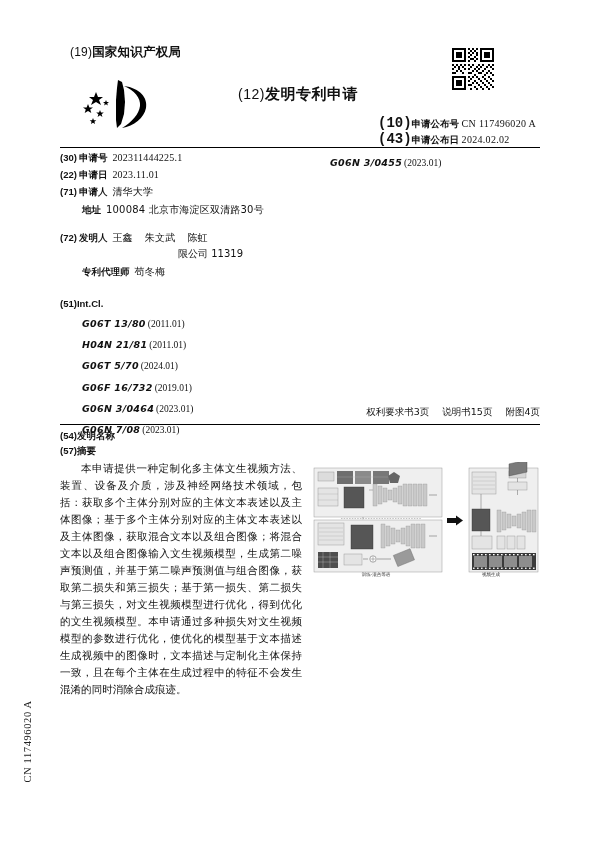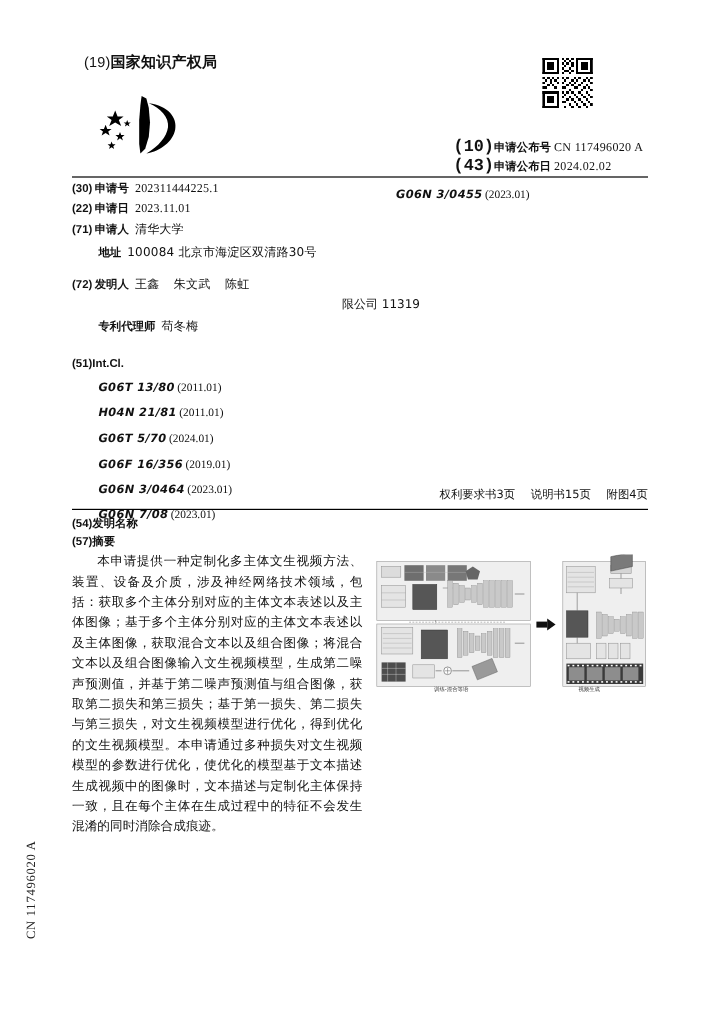--- a/index.html
+++ b/index.html
@@ -163,21 +163,20 @@
     font-family: "DejaVu Sans", sans-serif;
     font-size: 10px;
     font-weight: normal;
   }
   .bib-cont {
     font-family: "DejaVu Sans", sans-serif;
     font-size: 10px;
     margin-left: 118px;
     margin-top: -2px;
     margin-bottom: 4px;
-    text-align: right;
   }
   .bib-sub {
     display: flex;
     align-items: center;
     margin-left: 22px;
     margin-bottom: 4.5px;
   }
   .inventors span { margin-right: 12px; }
 
   
@@ -423,20 +422,23 @@
       <g fill="#000">
         <polygon points="24,14 26,19 31,19 27,22 29,27 24,24 19,27 21,22 17,19 22,19"></polygon>
         <polygon points="16,26 17.4,29.4 21,29.4 18.2,31.6 19.3,35 16,32.9 12.7,35 13.8,31.6 11,29.4 14.6,29.4"></polygon>
         <polygon points="28,32 29,34.6 31.8,34.6 29.6,36.3 30.4,39 28,37.3 25.6,39 26.4,36.3 24.2,34.6 27,34.6"></polygon>
         <polygon points="21,40 21.9,42.3 24.3,42.3 22.4,43.8 23.1,46.1 21,44.7 18.9,46.1 19.6,43.8 17.7,42.3 20.1,42.3"></polygon>
         <polygon points="34,22 34.8,24.1 37,24.1 35.2,25.4 35.9,27.5 34,26.2 32.1,27.5 32.8,25.4 31,24.1 33.2,24.1"></polygon>
       </g>
     </svg>
   </div>
 
+  <div class="hdr-kind">
+    <span class="num">(12)</span><span>发明专利申请</span>
+  </div>
 
   <div class="pubno">
     <span class="fldnum">(10)</span><span class="fld">申请公布号</span>
     <span class="val">CN 117496020 A</span>
   </div>
   <div class="pubdate">
     <span class="fldnum">(43)</span><span class="fld">申请公布日</span>
     <span class="val">2024.02.02</span>
   </div>
 
@@ -494,21 +496,21 @@
     <div class="ipc-item">
       <span class="ipc-sym">G06T  13/80</span><span class="ipc-ver">(2011.01)</span>
     </div>
     <div class="ipc-item">
       <span class="ipc-sym">H04N  21/81</span><span class="ipc-ver">(2011.01)</span>
     </div>
     <div class="ipc-item">
       <span class="ipc-sym">G06T  5/70</span><span class="ipc-ver">(2024.01)</span>
     </div>
     <div class="ipc-item">
-      <span class="ipc-sym">G06F  16/356</span><span class="ipc-ver">(2019.01)</span>
+      <span class="ipc-sym">G06F  16/732</span><span class="ipc-ver">(2019.01)</span>
     </div>
     <div class="ipc-item">
       <span class="ipc-sym">G06N  3/0464</span><span class="ipc-ver">(2023.01)</span>
     </div>
     <div class="ipc-item">
       <span class="ipc-sym">G06N  7/08</span><span class="ipc-ver">(2023.01)</span>
     </div>
   </div>
 
   <div class="pagecounts">

